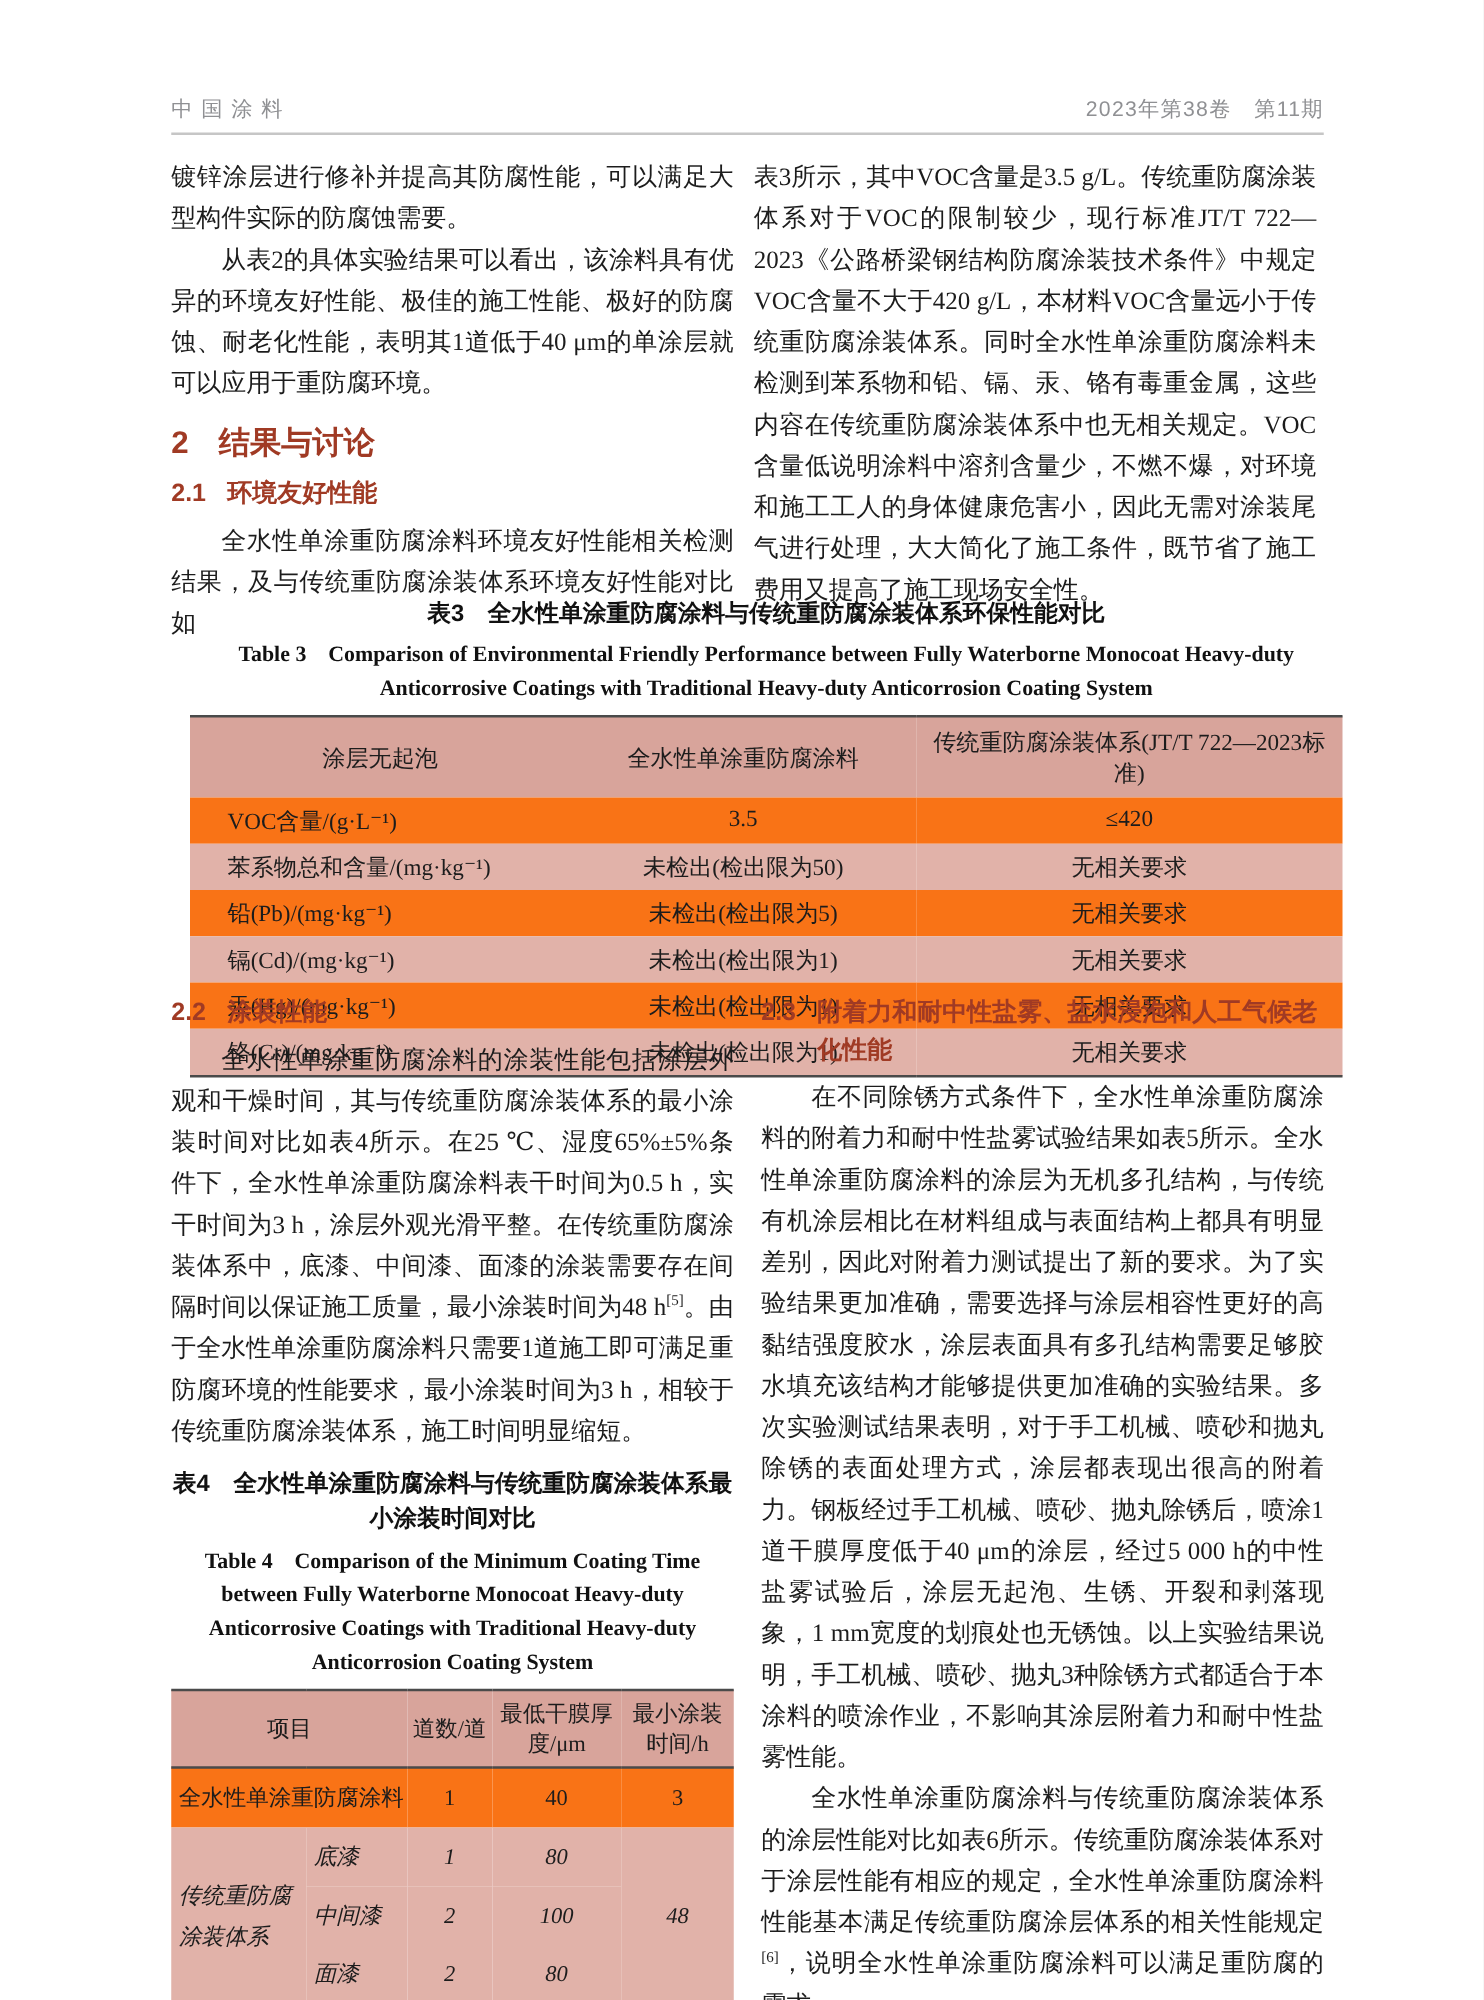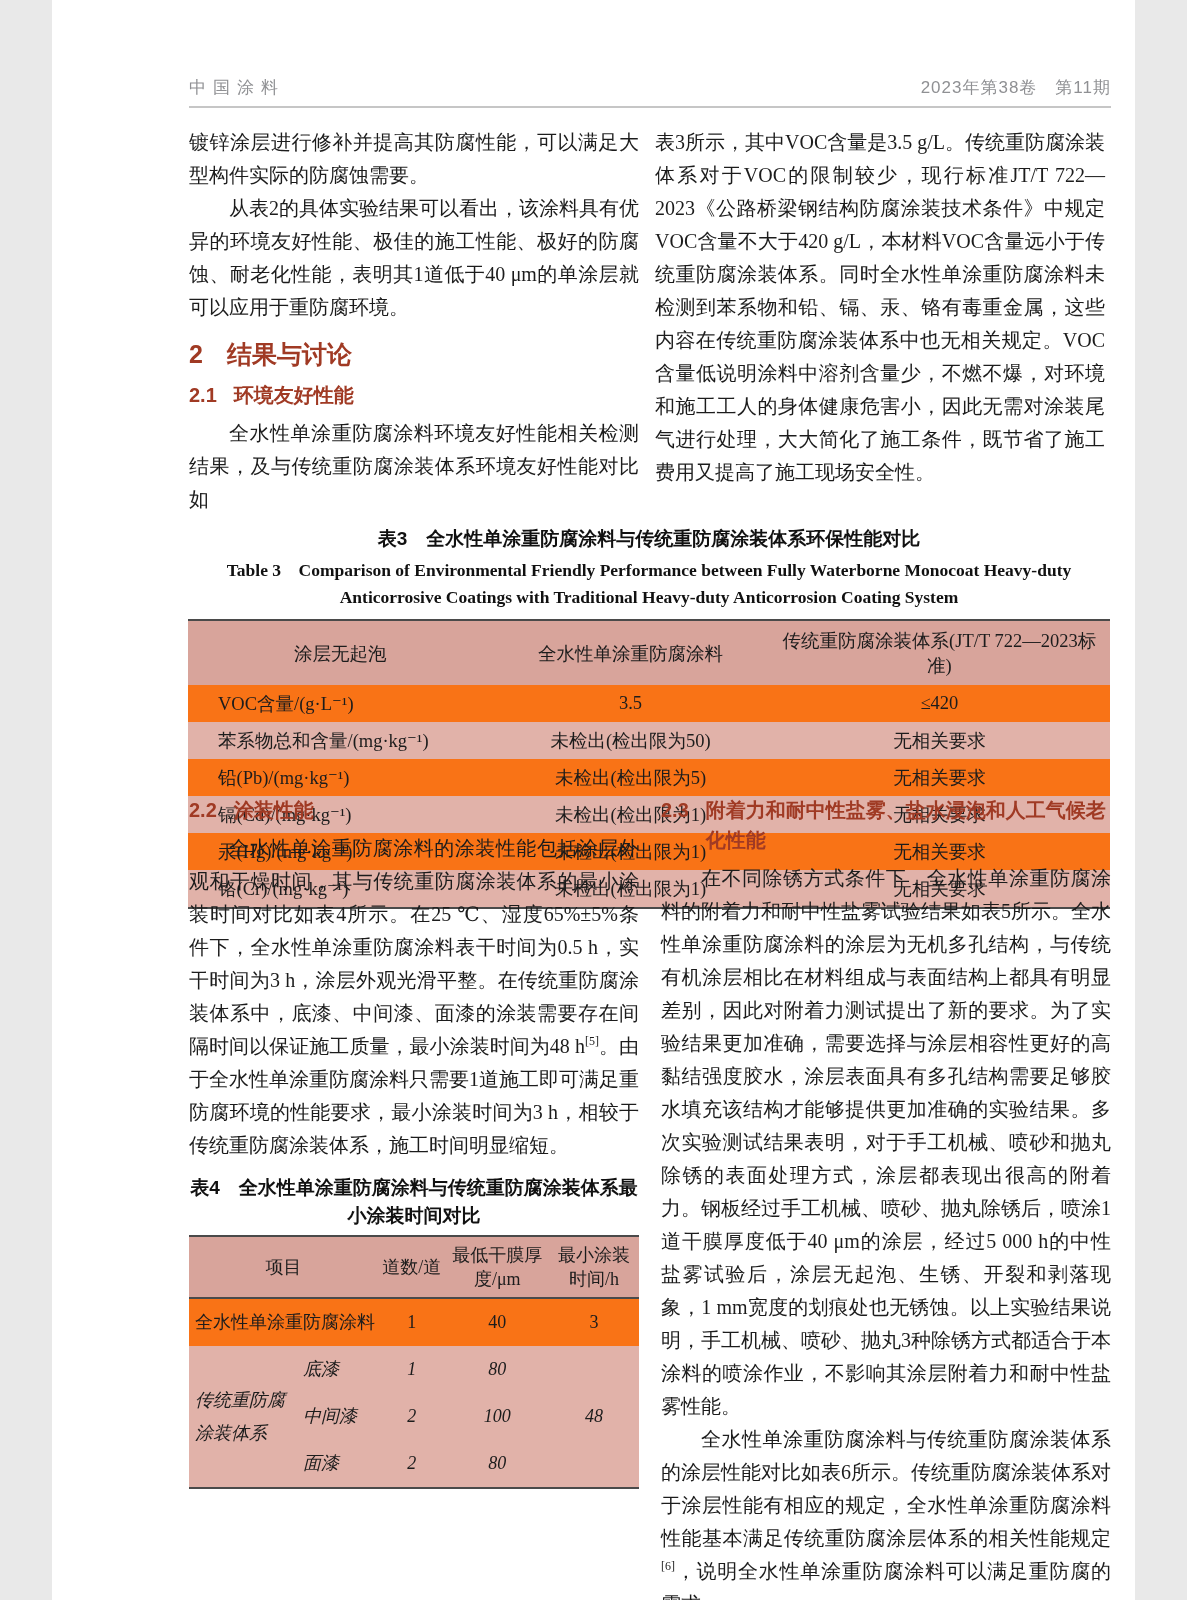--- a/index.html
+++ b/index.html
@@ -8,21 +8,21 @@
     --pink-row:#e1b2a9;
     --rule-grey:#c6c6c6;
     --head-grey:#8f9093;
     --footer-grey:#8f8f8f;
     --footer-blue:#3a6ea5;
     --footer-bar:#1f3c63;
     --table-line:#4a4a4a;
   }
   html,body{margin:0;padding:0;background:#e9e9e9;}
   .page{
-    position:relative;width:1083px;height:1600px;background:#ffffff;margin:0 auto;
+    position:relative;width:1187px;height:1600px;background:#ffffff;margin:0 auto;
     font-family:"Liberation Serif","DejaVu Serif",serif;color:#1c1c1c;overflow:hidden;
   }
   
   .running-head{
     position:absolute;top:76px;left:137px;width:922px;
     display:flex;justify-content:space-between;align-items:flex-end;
     font-family:"Liberation Sans","DejaVu Sans",sans-serif;
     font-size:17px;color:var(--head-grey);
   }
   .journal-name{letter-spacing:7px;}
@@ -57,21 +57,21 @@
   
   .tbl-caption-cn{
     text-align:center;font-family:"Liberation Sans","DejaVu Sans",sans-serif;
     font-weight:bold;font-size:19px;line-height:27px;margin:0 0 5px 0;color:#111;
   }
   .tbl-caption-en{
     text-align:center;font-family:"Liberation Serif","DejaVu Serif",serif;
     font-weight:bold;font-size:17.5px;line-height:27px;margin:0 auto 8px auto;color:#111;
   }
   
-  .table3-wrap{position:absolute;top:478px;left:136px;width:922px;margin-top:47px;}
+  .table3-wrap{position:absolute;top:478px;left:152px;width:922px;}
   .table3-wrap .tbl-caption-en{width:860px;}
   table.datatable{
     width:100%;border-collapse:collapse;
     border-top:2px solid var(--table-line);border-bottom:2px solid var(--table-line);
     font-size:18.5px;color:#1c1c1c;
   }
   table.datatable th{background:var(--pink-header);font-weight:normal;text-align:center;padding:7px 4px;}
   table.datatable td{padding:6px 4px;text-align:center;background:#f97316;}
   table.datatable tr.alt td{background:var(--pink-row);}
   table.t3 td.item-cell{text-align:left;padding-left:30px;}
@@ -180,20 +180,21 @@
 
     <div class="col">
       <div class="h-sub">
         <span class="h-num">2.2</span>
         <span class="h-title">涂装性能</span>
       </div>
       <p class="indent"><span>全水性单涂重防腐涂料的涂装性能包括涂层外观和干燥时间，其与传统重防腐涂装体系的最小涂装时间对比如表4所示。在25 ℃、湿度65%±5%条件下，全水性单涂重防腐涂料表干时间为0.5 h，实干时间为3 h，涂层外观光滑平整。在传统重防腐涂装体系中，底漆、中间漆、面漆的涂装需要存在间隔时间以保证施工质量，最小涂装时间为48 h</span><sup class="ref">[5]</sup><span>。由于全水性单涂重防腐涂料只需要1道施工即可满足重防腐环境的性能要求，最小涂装时间为3 h，相较于传统重防腐涂装体系，施工时间明显缩短。</span></p>
 
       <div class="table4-block">
         <div class="tbl-caption-cn">表4　全水性单涂重防腐涂料与传统重防腐涂装体系最小涂装时间对比</div>
+        <div class="tbl-caption-en">Table 4　Comparison of the Minimum Coating Time between Fully Waterborne Monocoat Heavy-duty Anticorrosive Coatings with Traditional Heavy-duty Anticorrosion Coating System</div>
         <table class="datatable t4">
           <colgroup>
               <col class="g1">
               <col class="g2">
               <col class="g3">
               <col class="g4">
               <col class="g5">
             </colgroup>
           <thead>
             <tr>

